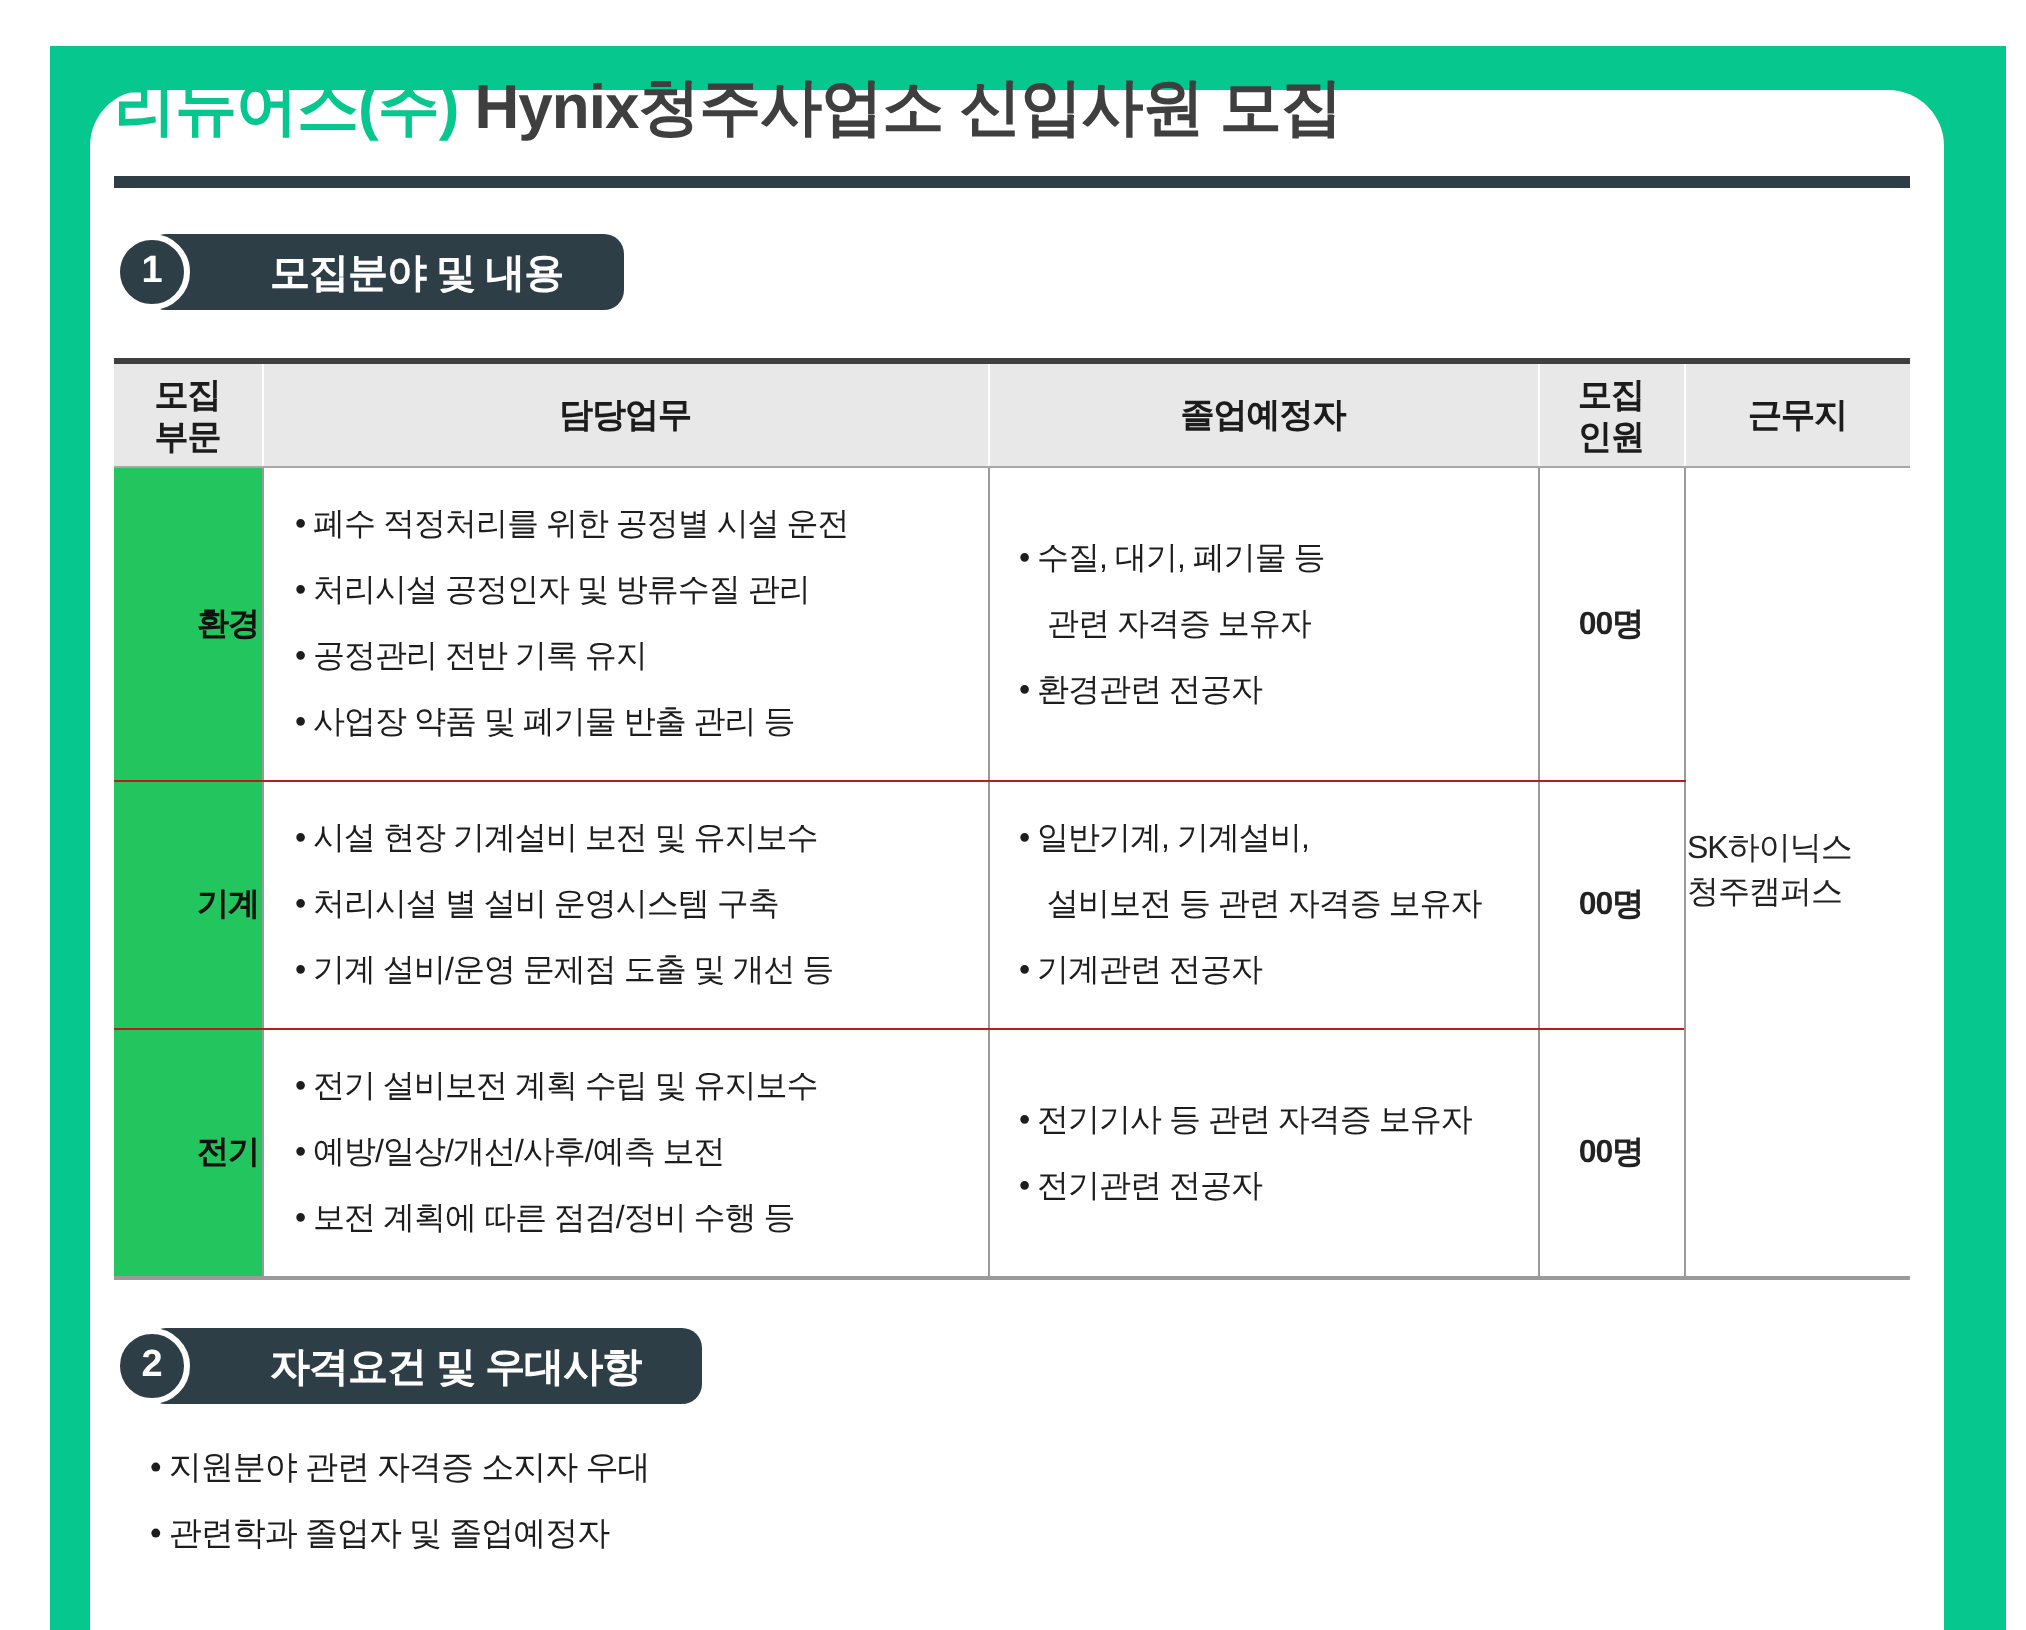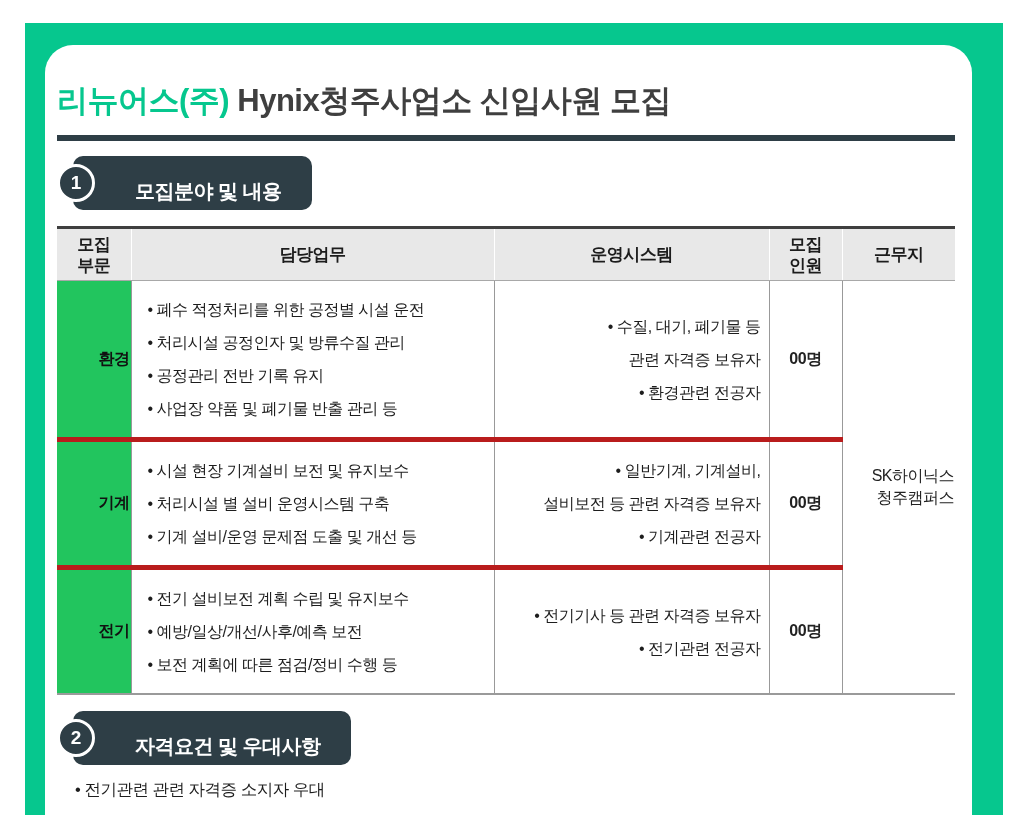--- a/index.html
+++ b/index.html
@@ -16,34 +16,34 @@
   }
   .panel{
     position:absolute;left:20px;top:22px;right:31px;bottom:-10px;
     background:#ffffff;border-radius:28px 28px 0 0;
   }
   
   .content{
     position:absolute;left:57px;top:0;width:898px;height:815px;
   }
   .title{
-    margin:0;padding-top:82px;
+    margin:0;padding-top:35px;
     font-size:31px;line-height:38px;font-weight:bold;color:#3f3f3f;
     letter-spacing:-0.5px;white-space:nowrap;
   }
   .title .brand{color:#06c78e;}
   .divider{margin-top:15px;height:6px;background:#2e3e46;}
 
   .section-header{position:relative;display:inline-flex;align-items:center;height:38px;}
   .sh1{margin-top:23px;}
   .sh2{margin-top:24px;}
   .badge{
     background:#2e3e46;border-radius:10px;color:#fff;height:38px;
     display:flex;align-items:center;font-size:20px;font-weight:bold;
-    padding:16px 30px 0 62px;margin-left:16px;letter-spacing:-0.5px;
+    padding:0 30px 0 62px;margin-left:16px;letter-spacing:-0.5px;
   }
   .num-circle{
     position:absolute;left:0;top:0;width:32px;height:32px;
     border:3px solid #ffffff;border-radius:50%;background:#2e3e46;
     color:#fff;display:flex;align-items:center;justify-content:center;
     font-size:19px;font-weight:bold;z-index:2;
   }
 
   table.recruit{
     margin-top:24px;width:898px;table-layout:fixed;border-collapse:collapse;
@@ -59,30 +59,30 @@
     height:49px;text-align:center;vertical-align:middle;
     white-space:pre-line;line-height:21px;letter-spacing:-0.5px;
     border-left:1px solid #ffffff;border-bottom:1px solid #a8a8a8;
   }
   table.recruit th:first-child{border-left:none;}
   table.recruit td{
     vertical-align:middle;font-size:16px;letter-spacing:-0.5px;
     border-left:1px solid #999999;
   }
   table.recruit td:first-child{border-left:none;}
-  table.recruit tr.body-row td{border-bottom:5px solid #b91c1c;}
+  table.recruit tr.body-row td{border-bottom:1px solid #b91c1c;}
   table.recruit tr.body-row:last-child td{border-bottom:none;}
   td.cat{
     background:#22c55e;text-align:right;font-size:19px;font-weight:bold;color:#111;
   }
   td.duties{padding:12px 10px 12px 16px;}
-  td.quals{padding:12px 8px 12px 15px;text-align:right;}
+  td.quals{padding:12px 8px 12px 15px;}
   td.count{text-align:center;font-weight:bold;}
   td.workplace{
-    text-align:right;white-space:pre-line;line-height:22px;font-size:16px;
+    text-align:left;white-space:pre-line;line-height:22px;font-size:16px;
     border-bottom:none !important;
   }
   .bullet{
     padding-left:14px;text-indent:-14px;white-space:pre-line;line-height:33px;
     color:#1d1d1d;
   }
   .bullet::before{content:"\2022\00a0";}
   .bullet.bold{font-weight:normal;}
   td.quals .bullet{line-height:33px;}
   .r1{height:148px;} .r2{height:108px;} .r3{height:104px;}
@@ -118,21 +118,21 @@
         <col class="c2">
         <col class="c3">
         <col class="c4">
         <col class="c5">
       </colgroup>
     <thead>
       <tr>
         <th>모집
 부문</th>
         <th>담당업무</th>
-        <th>운영시스템</th>
+        <th>졸업예정자</th>
         <th>모집
 인원</th>
         <th>근무지</th>
       </tr>
     </thead>
     <tbody>
       <tr class="body-row r1">
         <td class="cat">환경</td>
         <td class="duties">
           <div class="bullet">폐수 적정처리를 위한 공정별 시설 운전</div>
@@ -178,18 +178,18 @@
       </tr>
     </tbody>
   </table>
 
   <div class="section-header sh2">
     <div class="num-circle">2</div>
     <div class="badge">자격요건 및 우대사항</div>
   </div>
 
   <div class="notes">
-    <div class="note-item">전기관련 관련 자격증 소지자 우대</div>
+    <div class="note-item">지원분야 관련 자격증 소지자 우대</div>
     <div class="note-item">관련학과 졸업자 및 졸업예정자</div>
 
   </div>
 
 </div>
 
 </body></html>

